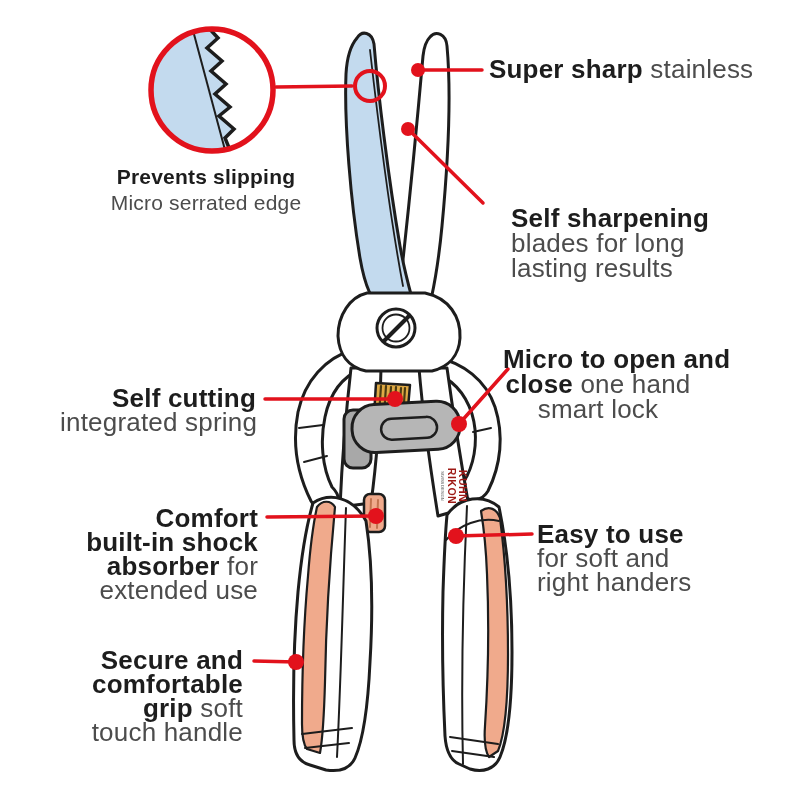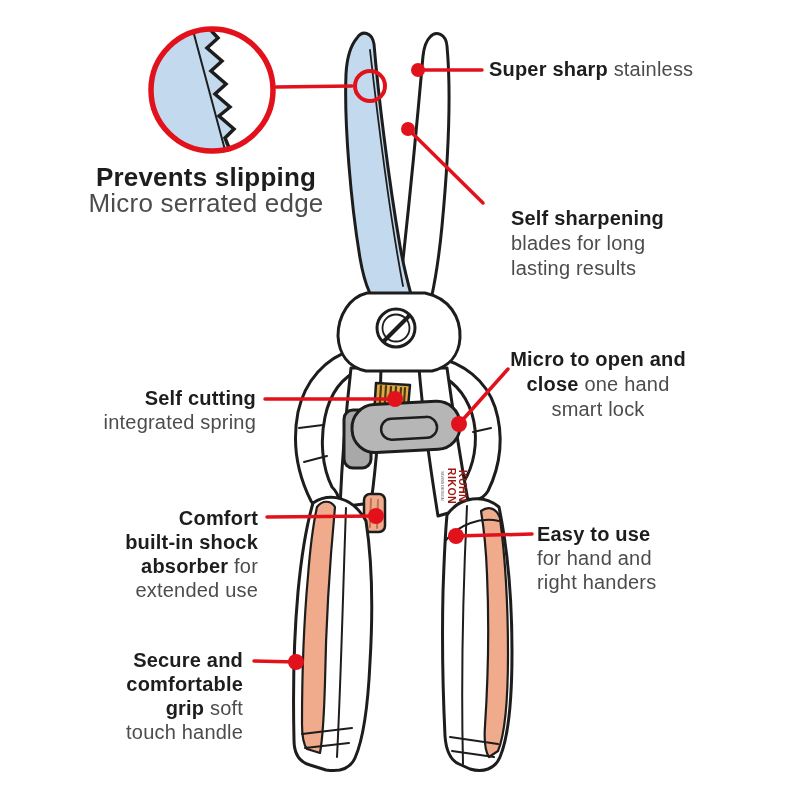--- a/index.html
+++ b/index.html
@@ -6,28 +6,28 @@
   #stage{
     position:relative;
     width:800px;height:800px;
     background:#ffffff;
     font-family:"Liberation Sans",sans-serif;
     overflow:hidden;
   }
   #scissors-svg{position:absolute;left:0;top:0;}
   .callout{
     position:absolute;
-    font-size:20px;
+    font-size:26px;
     line-height:24px;
     color:#4c4c4c;
     letter-spacing:0.2px;
   }
   .callout b{color:#1d1d1d;font-weight:700;}
   .ln{white-space:nowrap;}
-  #co-prevents{left:75px;top:164px;width:262px;text-align:center;font-size:26px;line-height:26px;}
+  #co-prevents{left:75px;top:164px;width:262px;text-align:center;font-size:21px;line-height:26px;}
   #co-supersharp{left:489px;top:57px;width:240px;line-height:25px;}
   #co-selfsharp{left:485px;top:206px;width:210px;line-height:25px;margin-left:26px;}
   #co-openclose{left:503px;top:347px;width:190px;text-align:center;line-height:25px;}
   #co-easycut{left:60px;top:386px;width:196px;text-align:right;}
   #co-comfort{left:60px;top:506px;width:198px;text-align:right;}
   #co-easyuse{left:537px;top:522px;width:170px;}
   #co-secure{left:50px;top:648px;width:193px;text-align:right;}
 </style>
 </head>
 <body>
@@ -170,21 +170,21 @@
 
   <div class="callout" id="co-comfort">
     <div class="ln"><b>Comfort</b></div>
     <div class="ln"><b>built-in shock</b></div>
     <div class="ln"><b>absorber</b><span> for</span></div>
     <div class="ln"><span>extended use</span></div>
   </div>
 
   <div class="callout" id="co-easyuse">
     <div class="ln"><b>Easy to use</b></div>
-    <div class="ln"><span>for hand and</span></div>
+    <div class="ln"><span>for soft and</span></div>
     <div class="ln"><span>right handers</span></div>
   </div>
 
   <div class="callout" id="co-secure">
     <div class="ln"><b>Secure and</b></div>
     <div class="ln"><b>comfortable</b></div>
     <div class="ln"><b>grip</b><span> soft</span></div>
     <div class="ln"><span>touch handle</span></div>
   </div>
 

